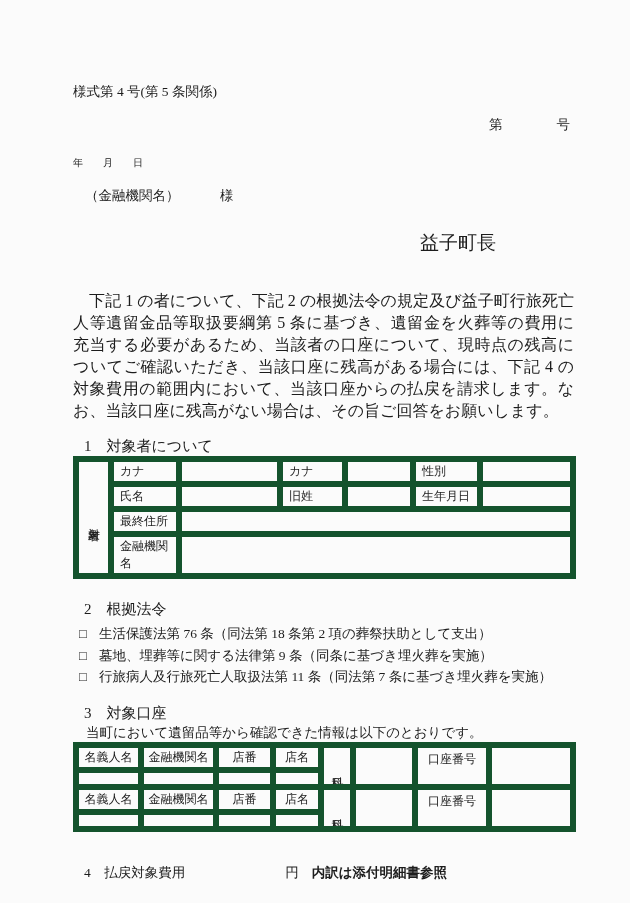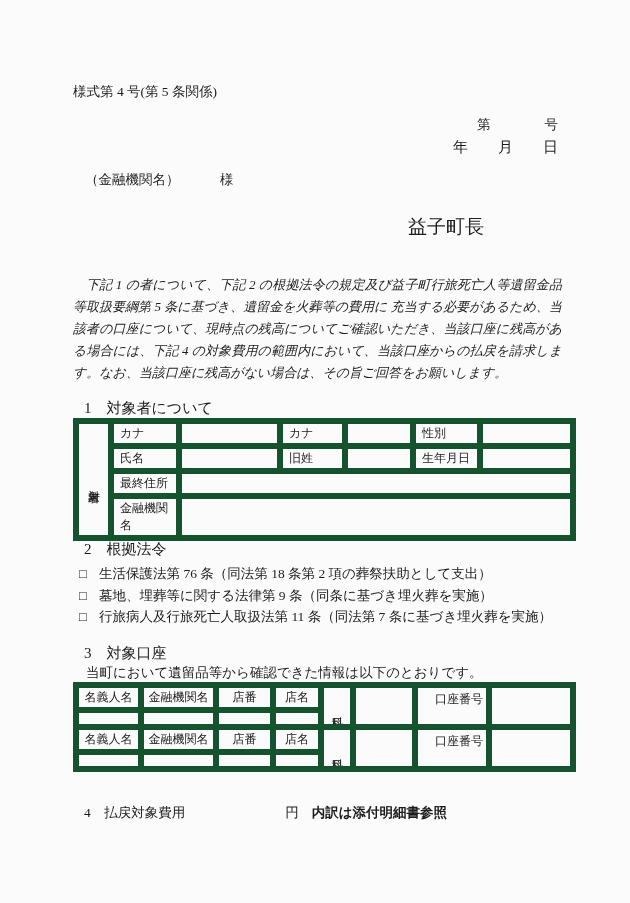--- a/index.html
+++ b/index.html
@@ -3,54 +3,53 @@
 <meta charset="utf-8">
 <style>
   html,body{margin:0;padding:0;}
   body{
     width:630px;height:903px;overflow:hidden;
     background:#fbfbfb;color:#1c1c1c;
     font-family:"Liberation Serif","DejaVu Serif",serif;
   }
   .page{
     position:relative;width:630px;height:735px;
-    padding:0 54px 0 73px;box-sizing:border-box;
+    padding:0 42px 0 73px;box-sizing:border-box;
   }
   .form-no{padding-top:84px;font-size:13.5px;line-height:16px;}
   .doc-no{margin-top:17px;text-align:right;padding-right:18px;font-size:13.5px;line-height:16px;}
-  .date-line{margin-top:6px;text-align:right;padding-right:18px;font-size:15px;line-height:16px;}
+  .date-line{margin-top:22px;padding-right:18px;font-size:10px;line-height:16px;}
   .addressee{margin-top:17px;font-size:13.5px;line-height:16px;padding-left:12px;}
   .sender{margin-top:31px;text-align:right;padding-right:92px;font-size:19px;line-height:16px;}
   .doc-title{margin-top:27px;text-align:center;font-size:12.5px;line-height:16px;letter-spacing:0;}
   .body-par{
     margin:39px 0 0 0;padding:0 14px 0 0;
-    font-size:13px;line-height:22px;
+    font-size:16px;line-height:22px;
     text-align:justify;
-    font-style:italic;
   }
   .sec-heading{font-size:15px;line-height:16px;padding-left:11px;}
   .h1{margin-top:16px;}
   table{border-collapse:collapse;table-layout:fixed;width:503px;}
   td{border:6px solid #14532d;box-sizing:border-box;overflow:hidden;}
   .t1{margin-top:2px;}
   .t1 td{height:20px;font-size:12px;padding:1px 6px;}
   .t1 td.vcell{padding:0;text-align:center;vertical-align:middle;}
   .vert{writing-mode:vertical-rl;text-orientation:upright;letter-spacing:1px;font-size:12px;display:inline-block;}
   .lbl{text-align:left;}
-  .h2{}
+  .h2{margin-top:22px;}
   .cb-list{margin-top:6px;}
   .cb-line{display:flex;align-items:baseline;font-size:13.5px;line-height:21.5px;padding-left:6px;}
   .cb{width:20px;font-size:13px;flex:0 0 20px;}
   .h3{margin-top:17px;}
   .note{margin-top:4px;font-size:13.5px;line-height:16px;padding-left:13px;}
   .t2{margin-top:1px;}
   .t2 .hdr td{height:20px;font-size:12px;text-align:center;padding:1px 3px;}
   .t2 .sub td{height:17px;}
   .t2 td.vcell2{padding:0;text-align:center;vertical-align:middle;}
-  .t2 td.acct{vertical-align:top;padding-top:3px;text-align:right;margin-left:16px;}
+  .t2 td.acct{vertical-align:top;padding-top:3px;text-align:center;margin-left:16px;}
   .sec4{margin-top:33px;font-size:13.5px;line-height:16px;padding-left:11px;}
   .sec4 .yen{margin-left:100px;}
   .sec4 .s4note{margin-left:13px;font-weight:bold;}
 </style>
 </head>
 <body>
 
 <div class="page">
 
   <div class="form-no">様式第 4 号(第 5 条関係)</div>

